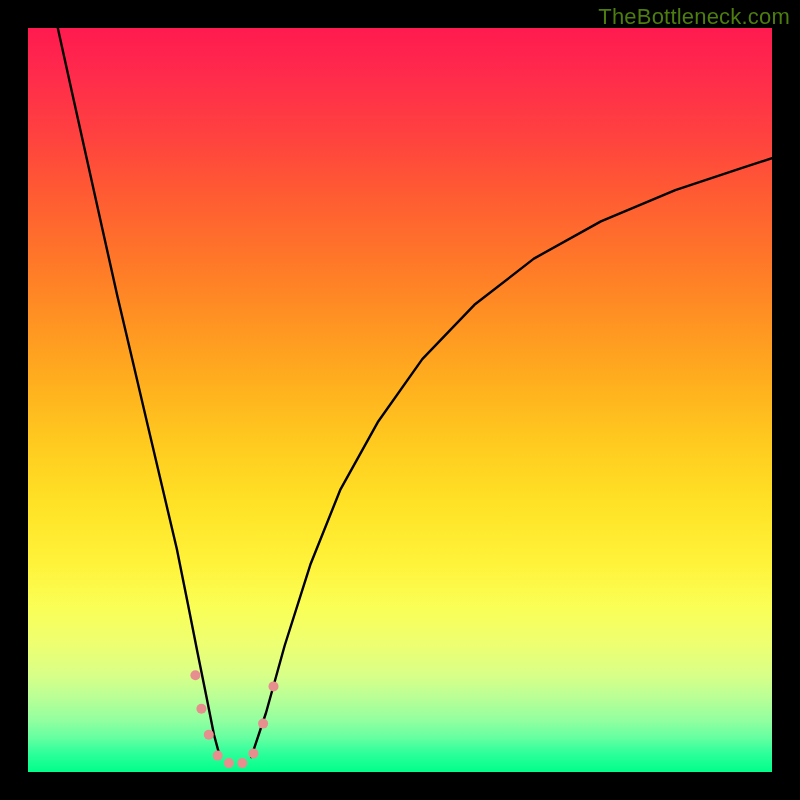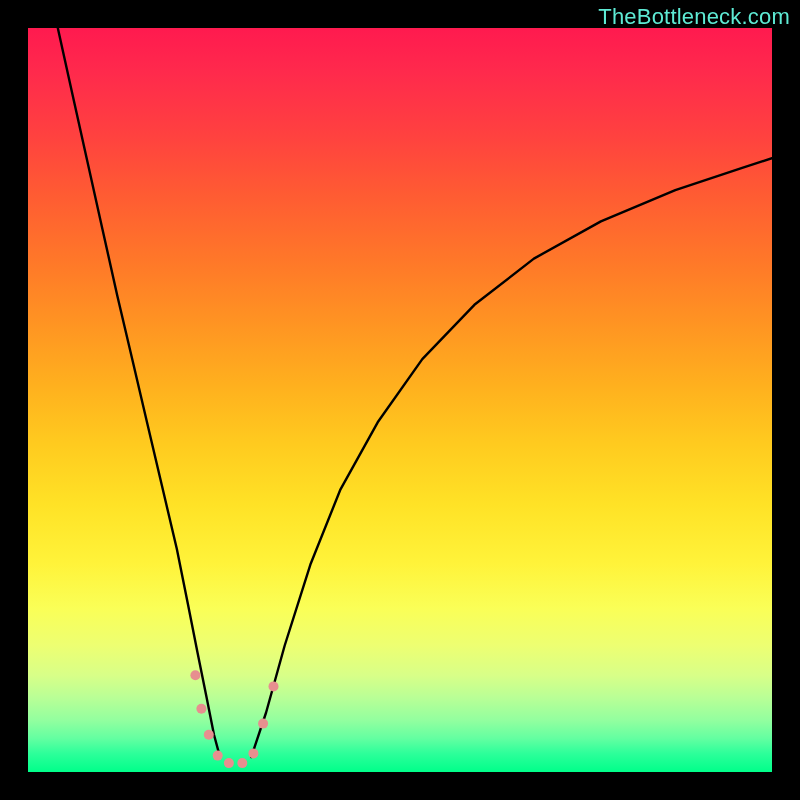--- a/index.html
+++ b/index.html
@@ -14,21 +14,21 @@
   .frame {
     position: relative;
     width: 800px;
     height: 800px;
     background: #000;
   }
   .watermark {
     position: absolute;
     top: 4px;
     right: 10px;
-    color: #5eead4;
+    color: #4d7c0f;
     font-size: 22px;
     font-weight: 500;
     letter-spacing: 0.2px;
     z-index: 50;
   }
   .plot-area {
     position: absolute;
     left: 28px;
     top: 28px;
     width: 744px;

